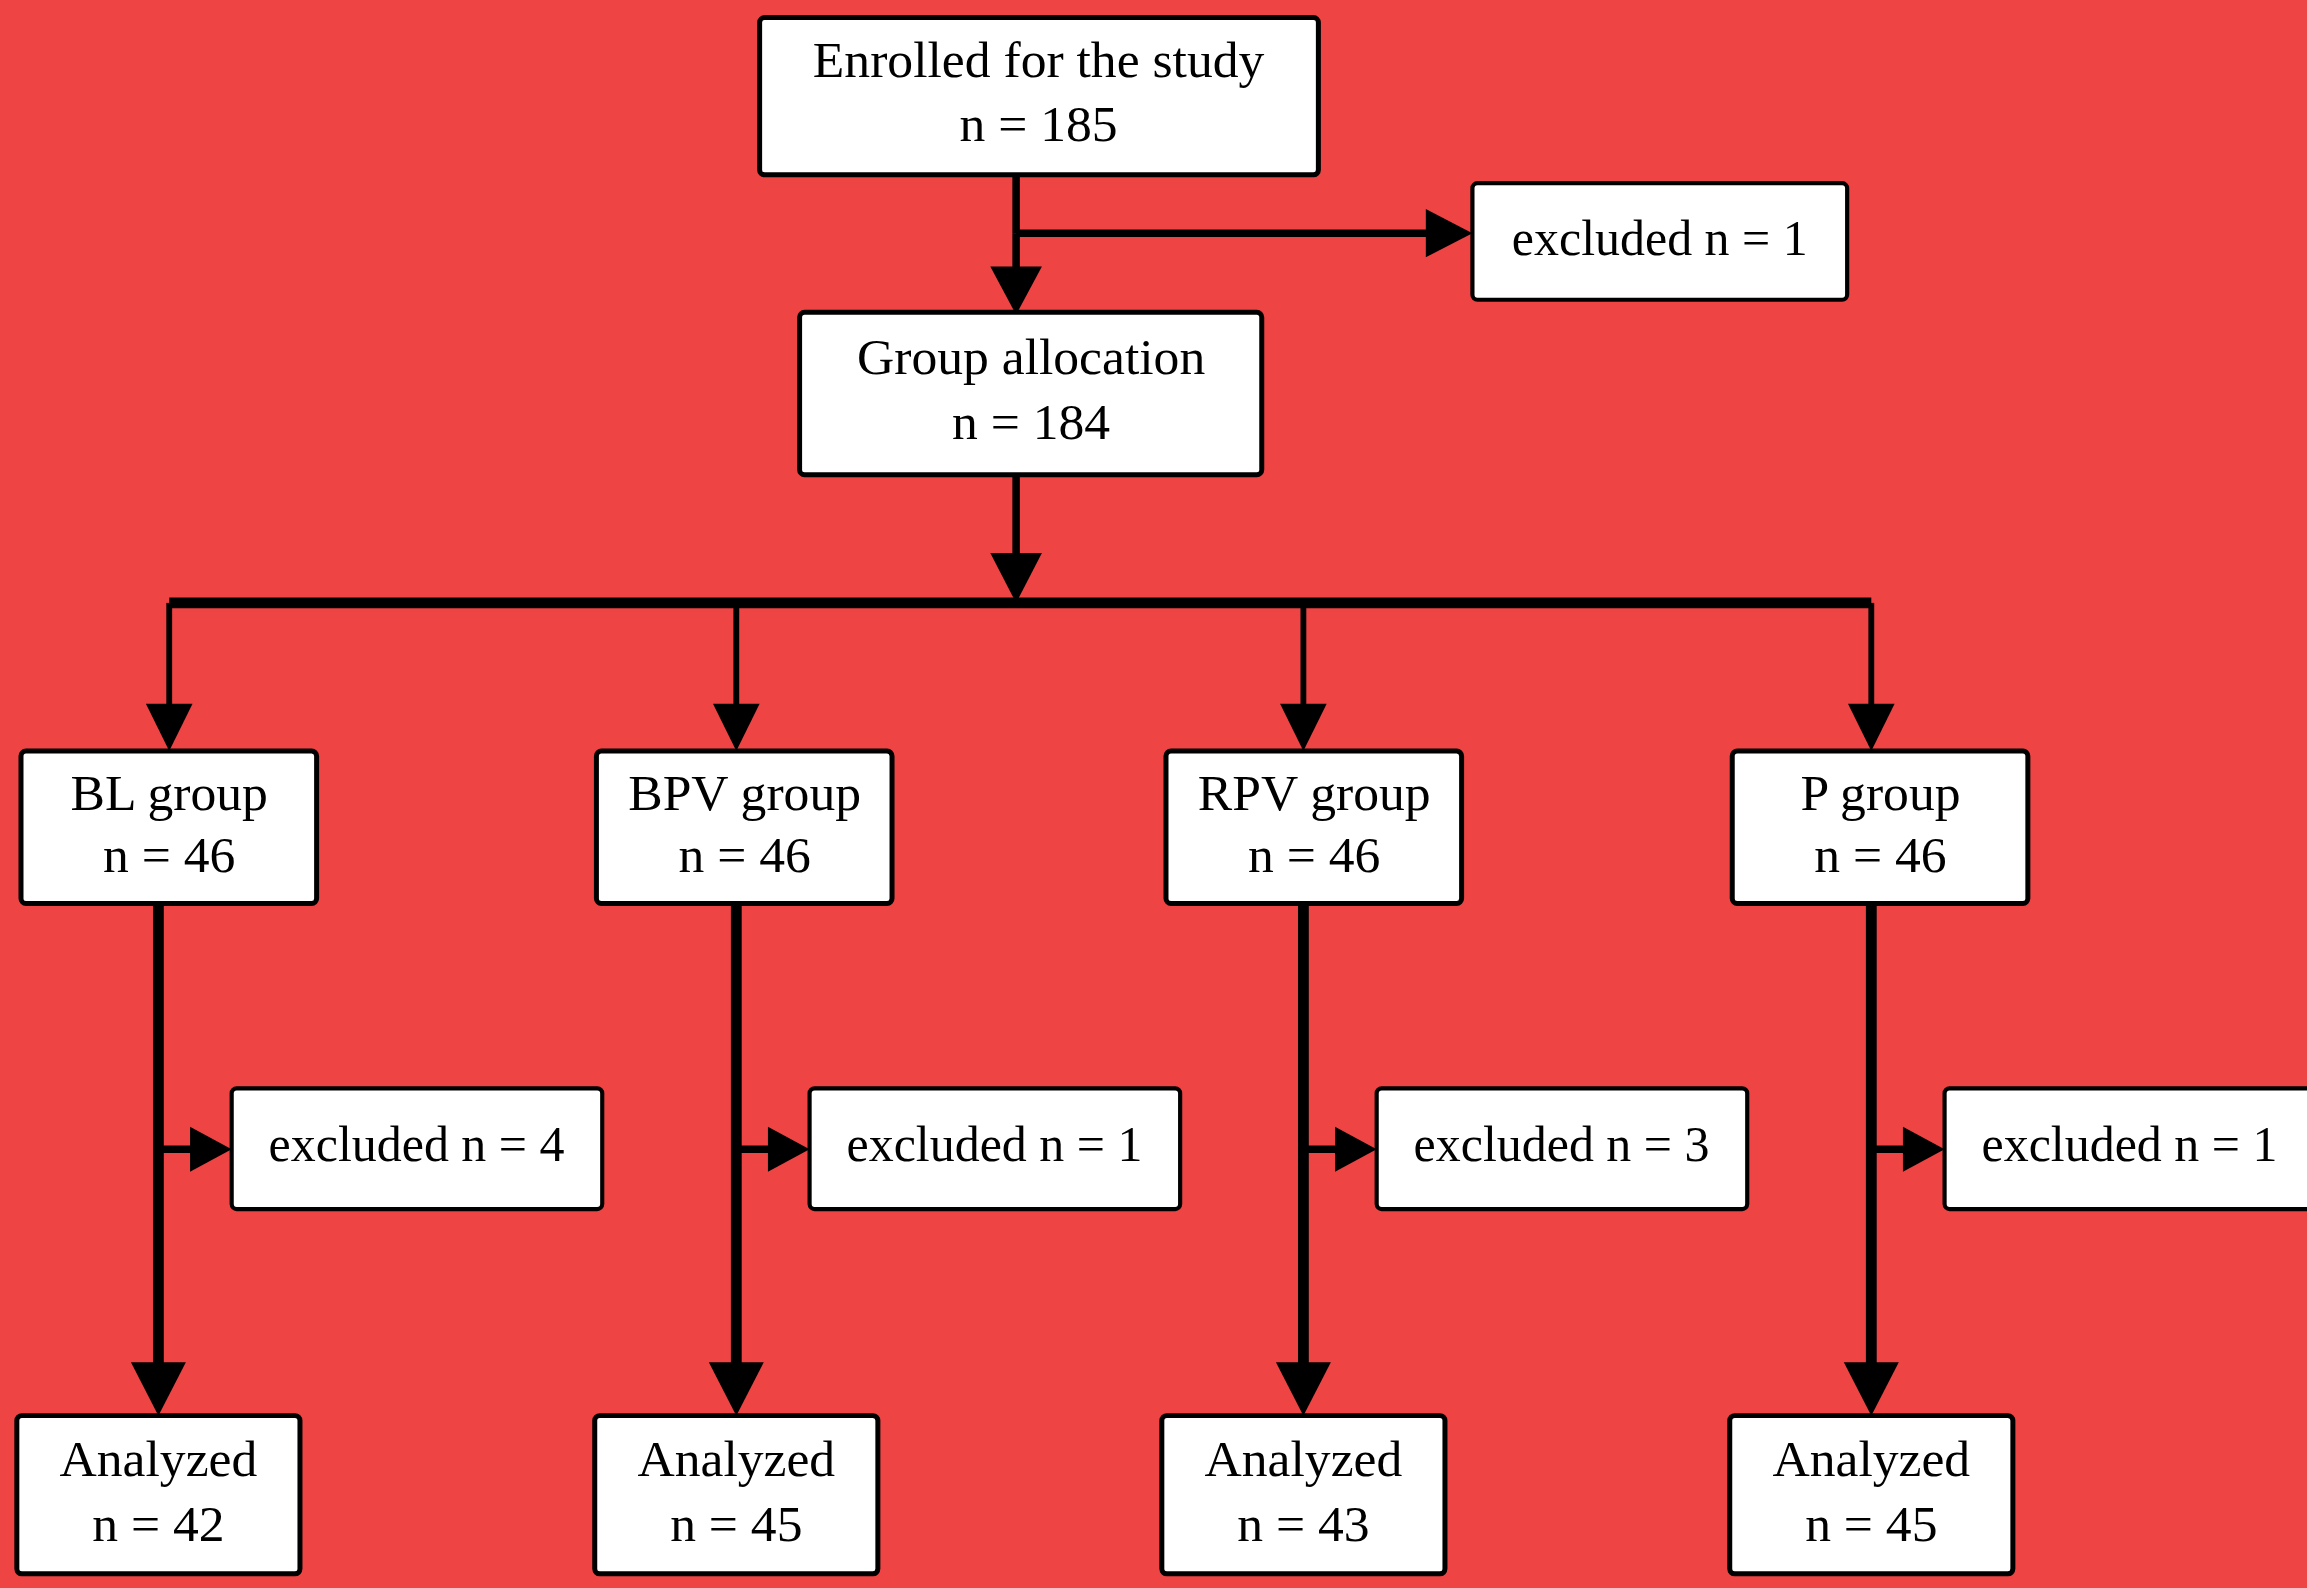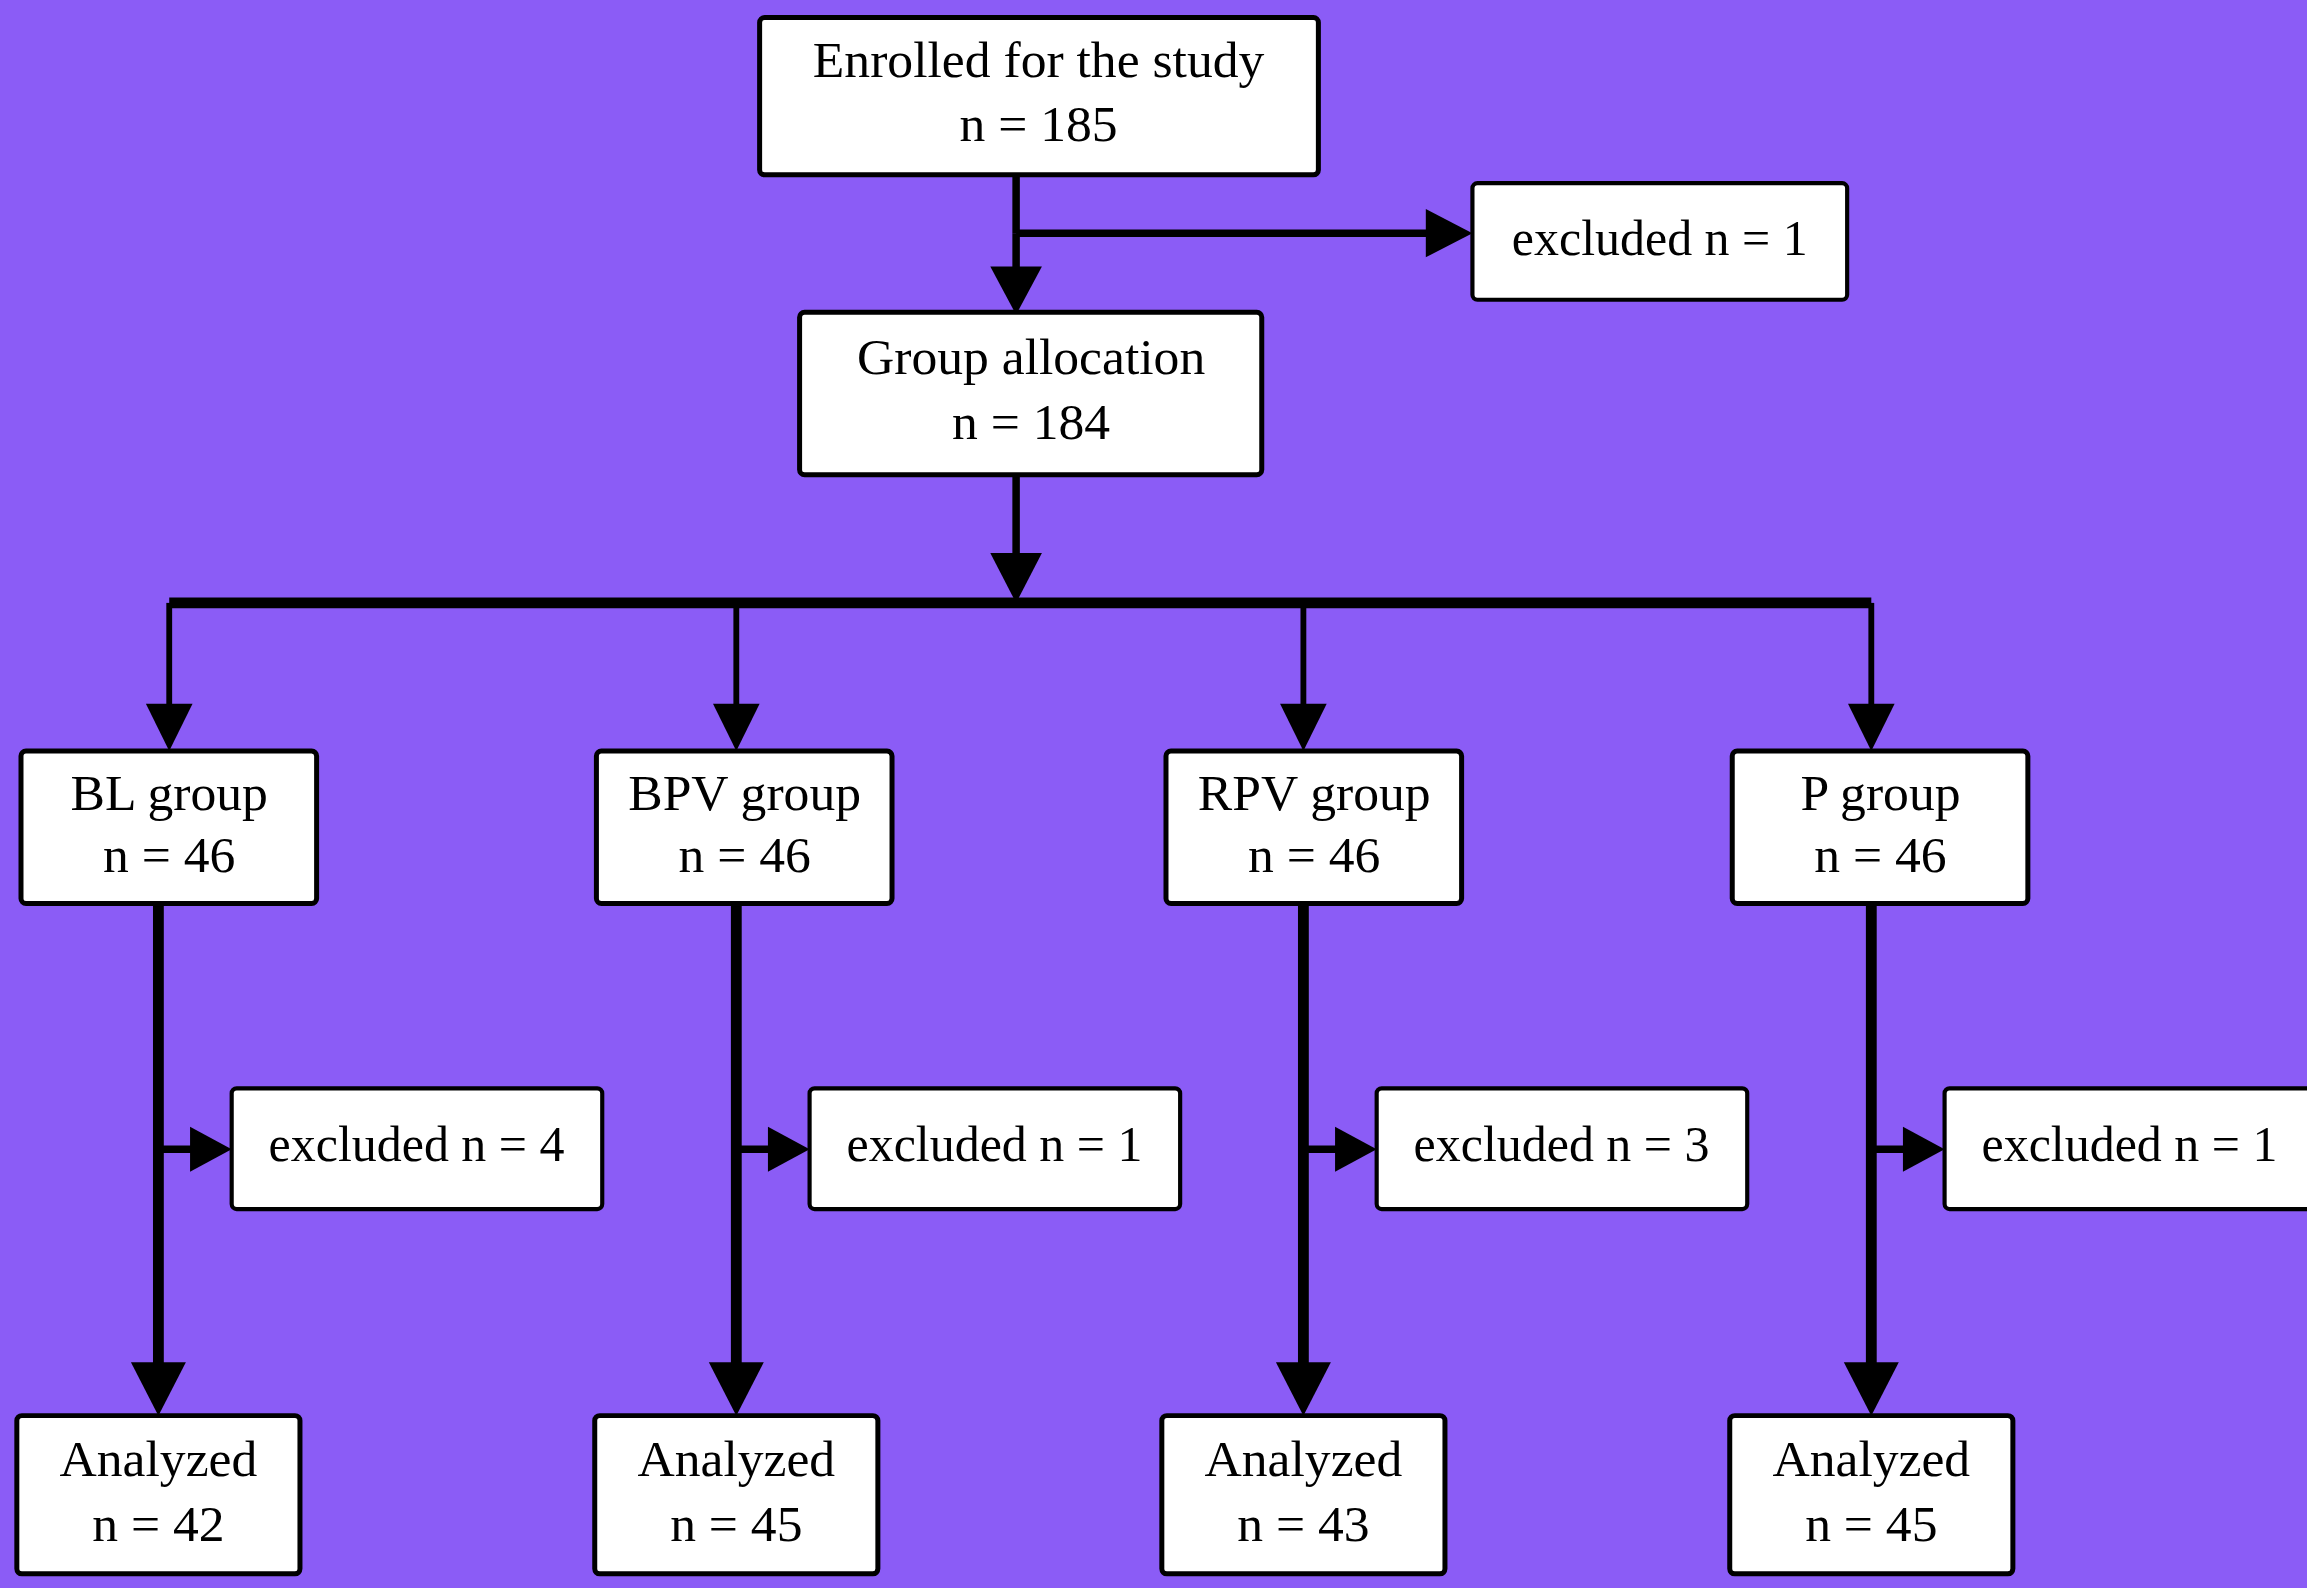--- a/index.html
+++ b/index.html
@@ -10,21 +10,21 @@
   body {
     width: 2307px;
     height: 1588px;
     font-family: "Liberation Serif", "DejaVu Serif", serif;
     overflow: hidden;
   }
   #flow-root {
     position: relative;
     width: 2307px;
     height: 1588px;
-    background: #8b5cf6;
+    background: #ef4444;
   }
   svg.flow-canvas {
     position: absolute;
     top: 0; left: 0;
     width: 2307px;
     height: 1588px;
   }
   .node-box {
     fill: #ffffff;
     stroke: #000000;

